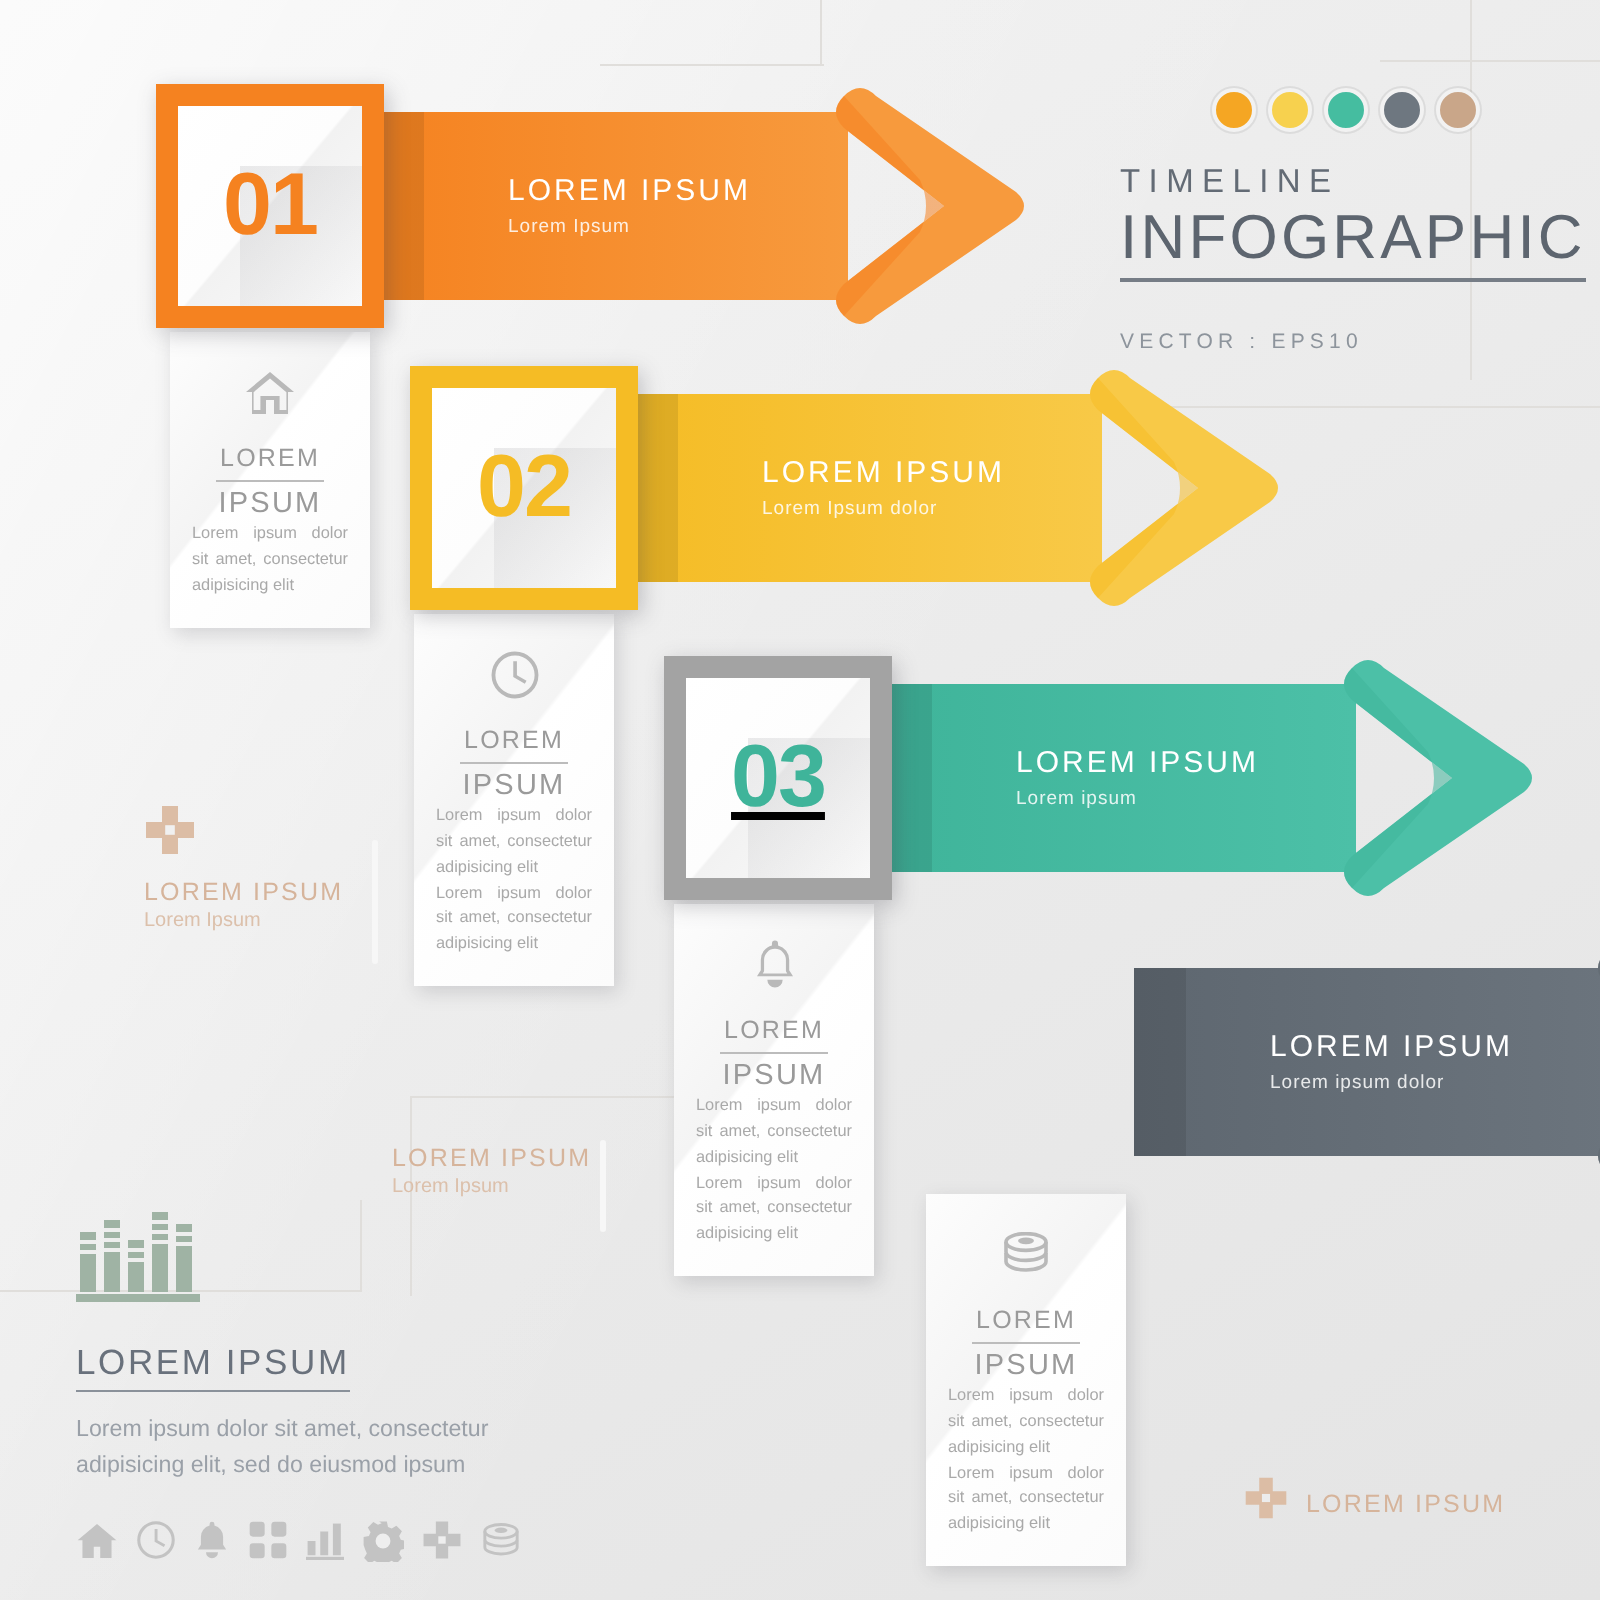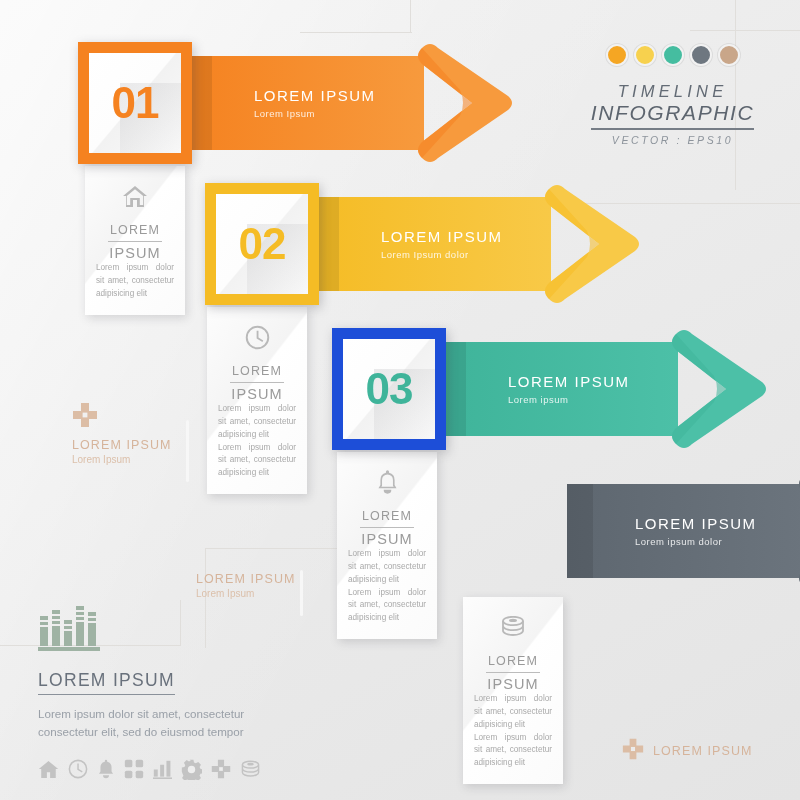--- a/index.html
+++ b/index.html
@@ -17,33 +17,33 @@
     position:absolute; inset:0;
     background:
       linear-gradient(118deg, rgba(255,255,255,.72) 0%, rgba(255,255,255,.12) 38%, rgba(255,255,255,0) 55%),
       linear-gradient(150deg, #f2f2f2 0%, #eaeaea 55%, #e4e4e4 100%);
   }
   #bg .ln { position:absolute; background:#e0dedb; }
   #bg .lnh { height:1px; }
   #bg .lnv { width:1px; }
 
   
-  #header { position:absolute; left:560px; top:44px; width:225px; z-index:6; text-align:center;font-style:italic; }
+  #header { position:absolute; left:560px; top:44px; width:225px; z-index:6; text-align:left; }
   .dots { display:flex; justify-content:center; gap:6px; margin-bottom:16px; }
   .dot { width:22px; height:22px; border-radius:50%; border:2px solid #f2f2f2;
          box-shadow:0 0 0 1px rgba(0,0,0,.07); }
   .h-timeline {
     font-size:16.5px; letter-spacing:4.2px; color:#636b75; font-weight:400;
   }
   .h-info {
-    font-size:21px; letter-spacing:1.6px; color:#5d656f; font-weight:400;
+    font-size:31px; letter-spacing:1.6px; color:#5d656f; font-weight:400;
     margin-top:1px; line-height:1.07;
     border-bottom:2px solid #767d86; padding-bottom:4px; display:inline-block;
   }
-  .h-vec { font-size:10.5px; letter-spacing:2.6px; color:#8d949c; margin-top:4px; }
+  .h-vec { font-size:10.5px; letter-spacing:2.6px; color:#8d949c; margin-top:24px; }
 
   
   .vcard {
     position:absolute; width:100px; z-index:3;
     background:linear-gradient(128deg,#fdfdfd 0%,#f4f4f4 42%,#ffffff 43%,#fbfbfb 100%);
     box-shadow:2px 3px 9px rgba(80,80,90,.20);
     padding:16px 8px 14px; text-align:center;
   }
   .vcard .vicon { height:28px; margin-bottom:10px; display:flex; align-items:center; justify-content:center; }
   .vcard .vicon svg { fill:#b9b9b9; }
@@ -259,21 +259,21 @@
       <div class="b1">LOREM IPSUM</div>
       <div class="b2">Lorem ipsum</div>
     </div>
     <div class="chev" style="left:222px;">
       <svg width="108" height="122" viewBox="0 0 108 122">
         <path d="M14 6 Q6 14 14 22 L64 61 14 100 Q6 108 14 116 Q22 124 30 116 L100 68 Q108 61 100 54 L30 6 Q22 -2 14 6 Z" fill="#4cc0a7"></path>
         <path d="M14 6 Q6 14 14 22 L64 61 14 100 Q6 108 14 116 L52 74 Q58 61 52 48 Z" fill="#3fb49a" opacity=".55"></path>
       </svg>
     </div>
   </div>
-  <div class="numbox" style="background:#1d4ed8;">
+  <div class="numbox" style="background:#a3a3a3;text-decoration:underline;">
     <div class="inner">
       <div class="shadow"></div>
       <div class="num" style="color:#3fb49a;">03</div>
     </div>
   </div>
 </div>
 
 <div class="row" style="left:459px;top:470px;width:420px;">
   <div class="arrow-wrap" style="width:320px;">
     <div class="bar" style="width:238px;background:linear-gradient(90deg,#5e6770,#6b747d);">
@@ -310,21 +310,21 @@
           <rect x="26" y="29" width="8" height="2"></rect>
         <rect x="38" y="10" width="8" height="2"></rect>
           <rect x="38" y="15" width="8" height="2"></rect>
         <rect x="38" y="20" width="8" height="2"></rect>
         <rect x="50" y="16" width="8" height="2"></rect>
           <rect x="50" y="21" width="8" height="2"></rect>
       </g>
     </svg>
   </div>
   <div><span class="f-title">LOREM IPSUM</span></div>
-  <div class="f-body">Lorem ipsum dolor sit amet, consectetur consectetur elit, sed do eiusmod tempor</div>
+  <div class="f-body">Lorem ipsum dolor sit amet, consectetur adipisicing elit, sed do eiusmod ipsum</div>
   <div class="f-icons">
     <span><svg width="21" height="19" viewBox="0 0 26 23">
           <path d="M13 1 1 11h3v11h7v-7h4v7h7V11h3L13 1z"></path>
         </svg></span>
     <span><svg width="20" height="20" viewBox="0 0 26 26">
           <path d="M13 .8A12.2 12.2 0 1 0 13 25.2 12.2 12.2 0 0 0 13 .8zm0 2a10.2 10.2 0 1 1 0 20.4 10.2 10.2 0 0 1 0-20.4zm-.9 3.1v8.2l6 3.5.9-1.6-5-2.9V5.9h-1.9z"></path>
         </svg></span>
     <span><svg width="18" height="20" viewBox="0 0 24 26">
           <path d="M12 .8a1.6 1.6 0 0 0-1.6 1.6v1A7.6 7.6 0 0 0 4.6 10.9v5.3L2.6 19.4h18.8l-2-3.2v-5.3A7.6 7.6 0 0 0 13.6 3.4v-1A1.6 1.6 0 0 0 12 .8zM8 21.2a4 4 0 0 0 8 0H8z"></path>
         </svg></span>

